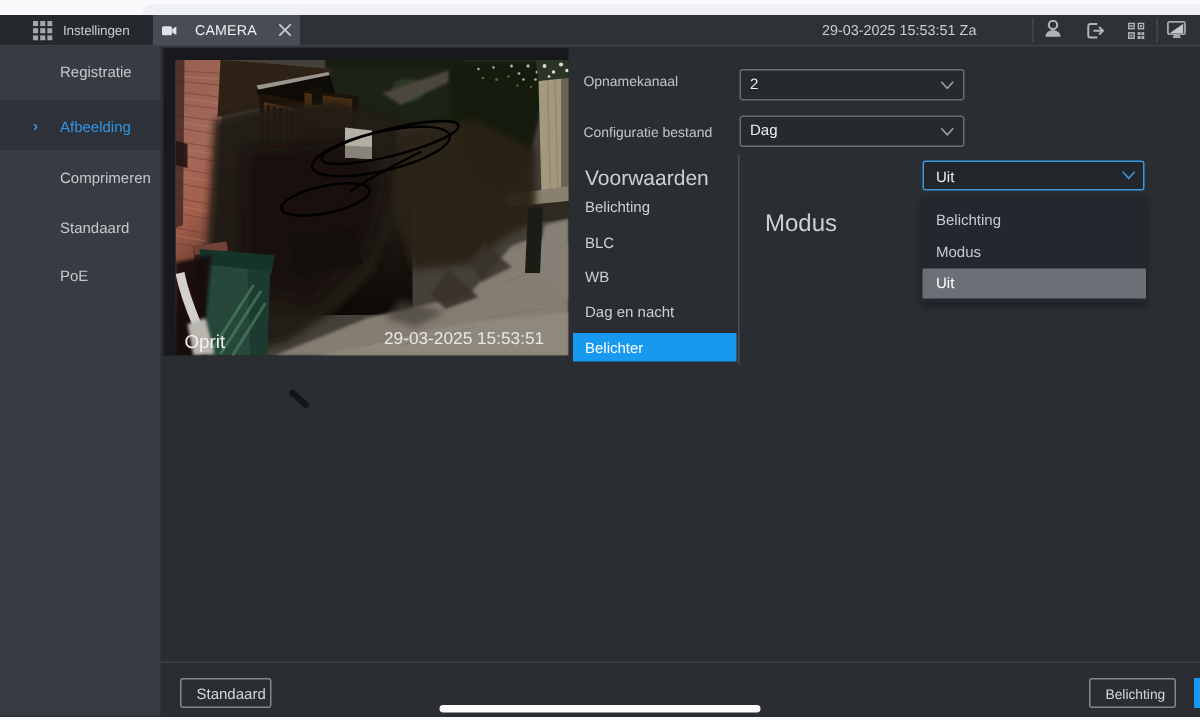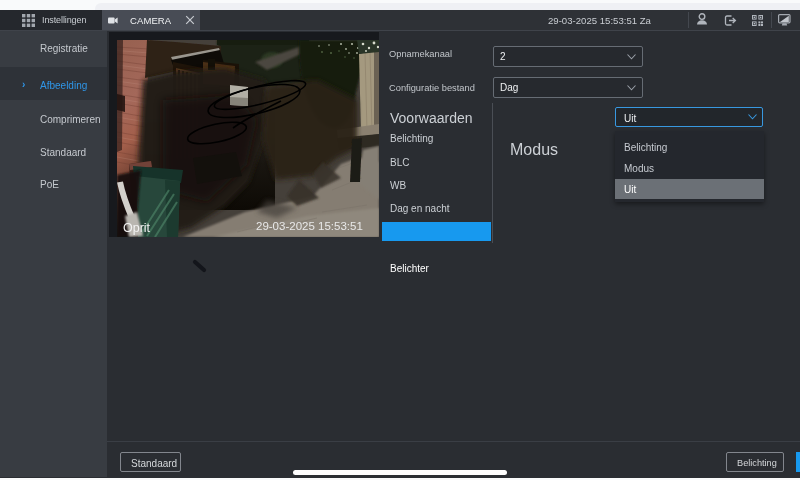--- a/index.html
+++ b/index.html
@@ -293,21 +293,21 @@
   </svg>
 
 <div class="abs" style="left:492px;top:103px;width:1px;height:140px;background:#4a4e55;"></div>
 
 <div class="txt" style="left:390px;top:109.5px;font-size:14px;color:#ccd0d5;">Voorwaarden</div>
 <div class="txt" style="left:390px;top:133px;font-size:10px;color:#ccd0d5;">Belichting</div>
 <div class="txt" style="left:390px;top:156.5px;font-size:10px;color:#ccd0d5;">BLC</div>
 <div class="txt" style="left:390px;top:180px;font-size:10px;color:#ccd0d5;">WB</div>
 <div class="txt" style="left:390px;top:203px;font-size:10px;color:#ccd0d5;">Dag en nacht</div>
 <div class="abs" style="left:382px;top:222px;width:109px;height:19px;background:#1799ef;"></div>
-<div class="txt" style="left:390px;top:226.5px;font-size:10px;color:#fff;margin-top:36px;">Belichter</div>
+<div class="txt" style="left:390px;top:226.5px;font-size:10px;color:#fff;">Belichter</div>
 
 <div class="txt" style="left:510px;top:119px;font-size:16px;color:#ccd0d5;margin-top:22px;">Modus</div>
 <div class="abs" style="left:615px;top:107px;width:148px;height:20px;background:#22262b;border:1px solid #3898e0;border-radius:2px;box-sizing:border-box;"></div>
 <div class="txt" style="left:624px;top:113px;font-size:10px;color:#eef0f2;">Uit</div>
 <svg class="abs" style="left:748px;top:114px;" width="9" height="6" viewBox="0 0 9 6">
     <path d="M0.5 0.5 L4.5 4.8 L8.5 0.5" fill="none" stroke="#3898e0" stroke-width="1.1"></path>
   </svg>
 
 <div class="abs" style="left:615px;top:131px;width:149px;height:71px;background:#24272d;box-shadow:0 2px 5px rgba(0,0,0,0.45);"></div>
 <div class="txt" style="left:624px;top:142px;font-size:10px;color:#c6cad0;">Belichting</div>

